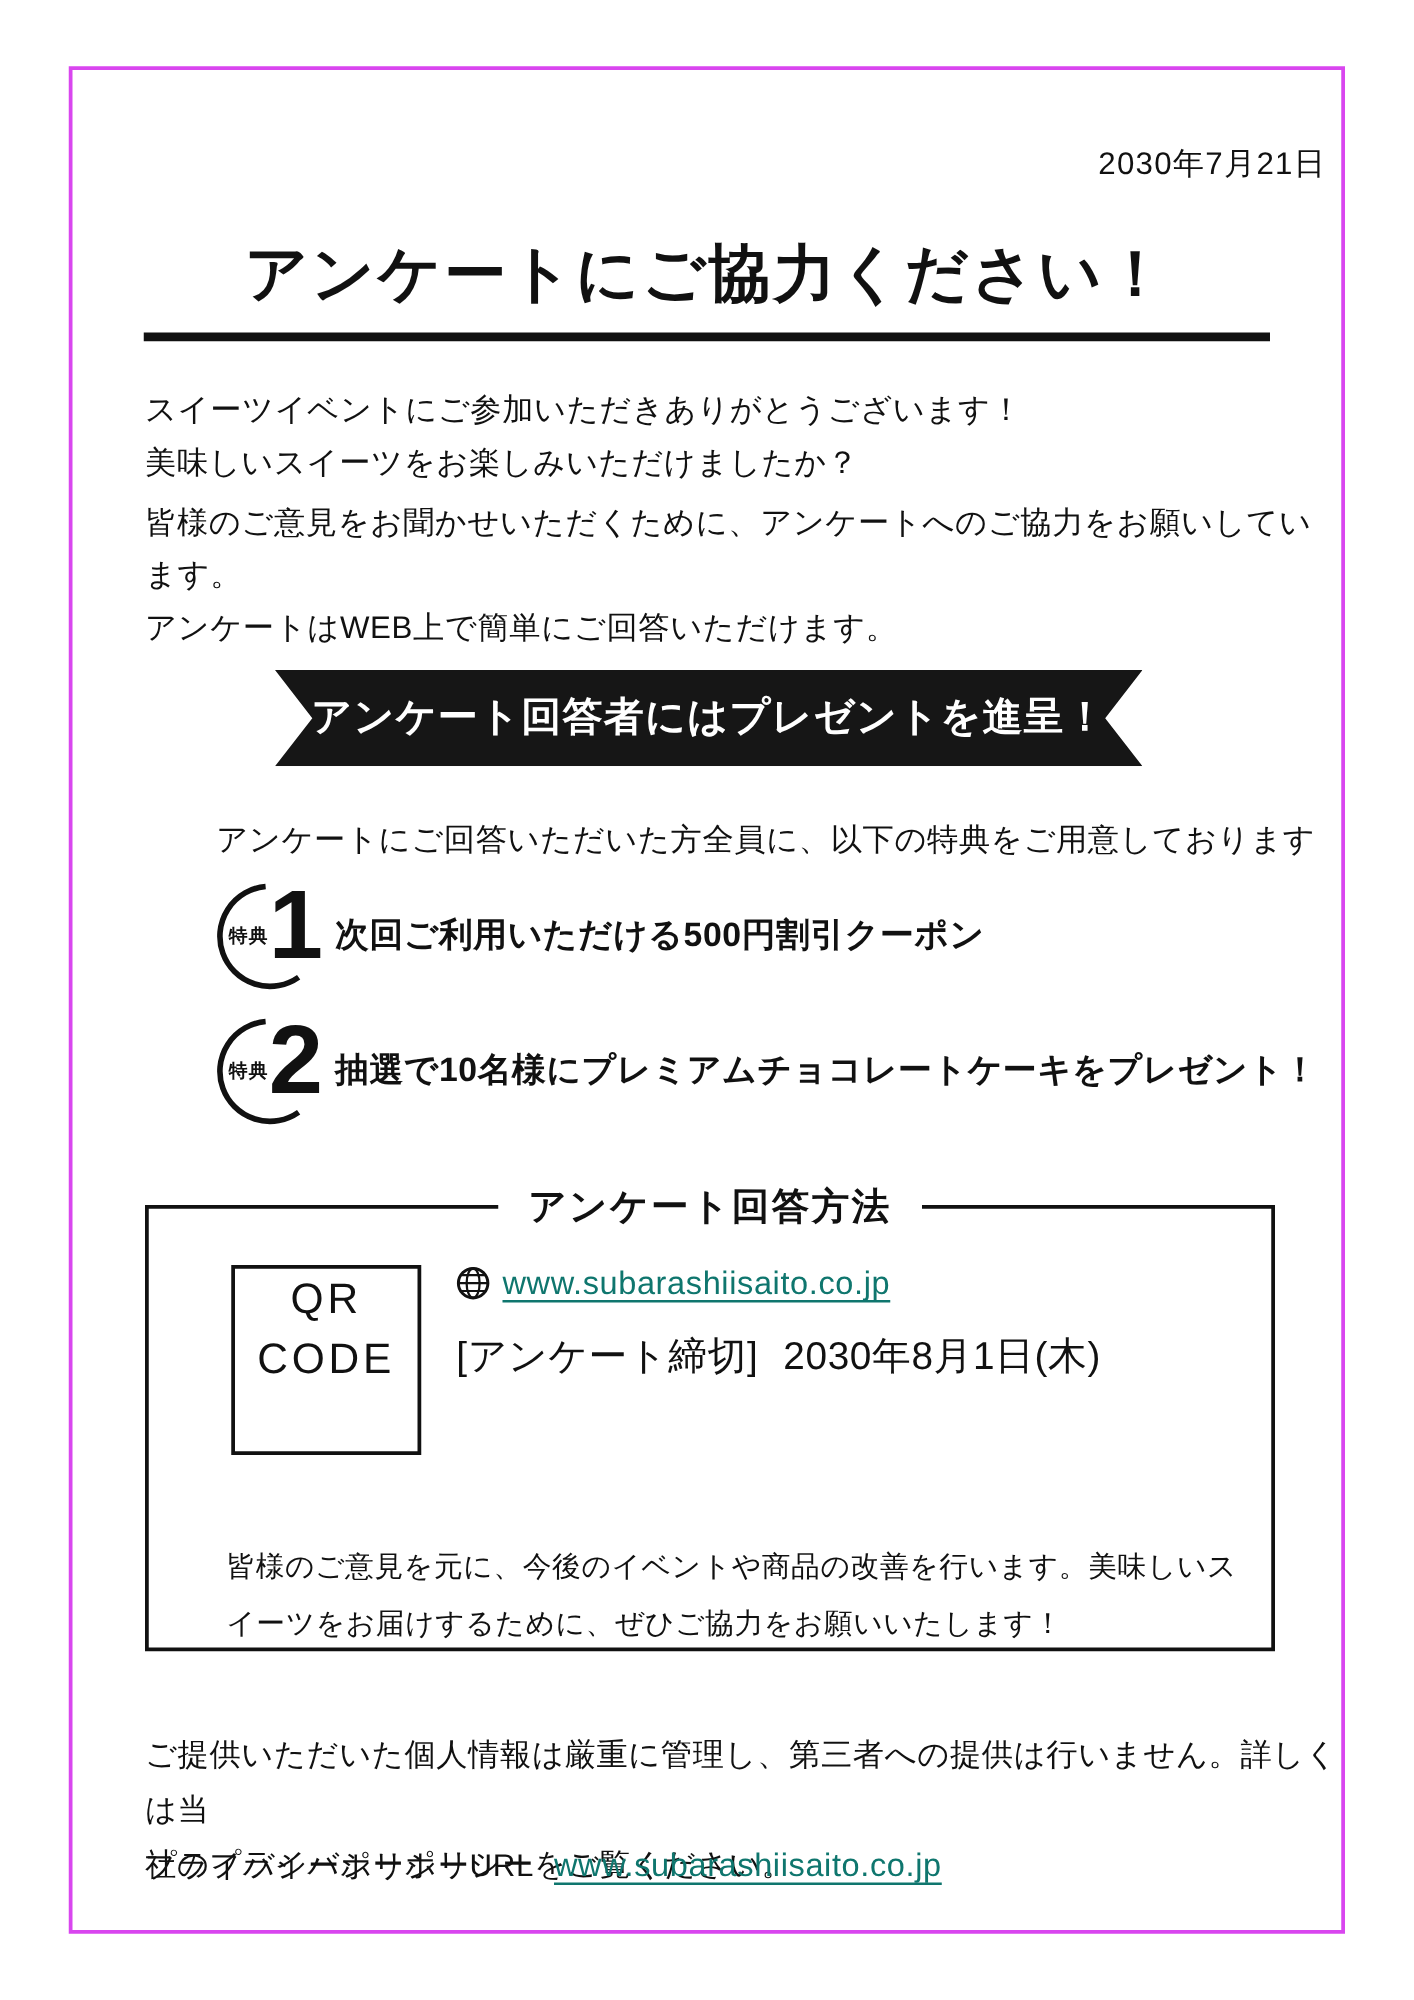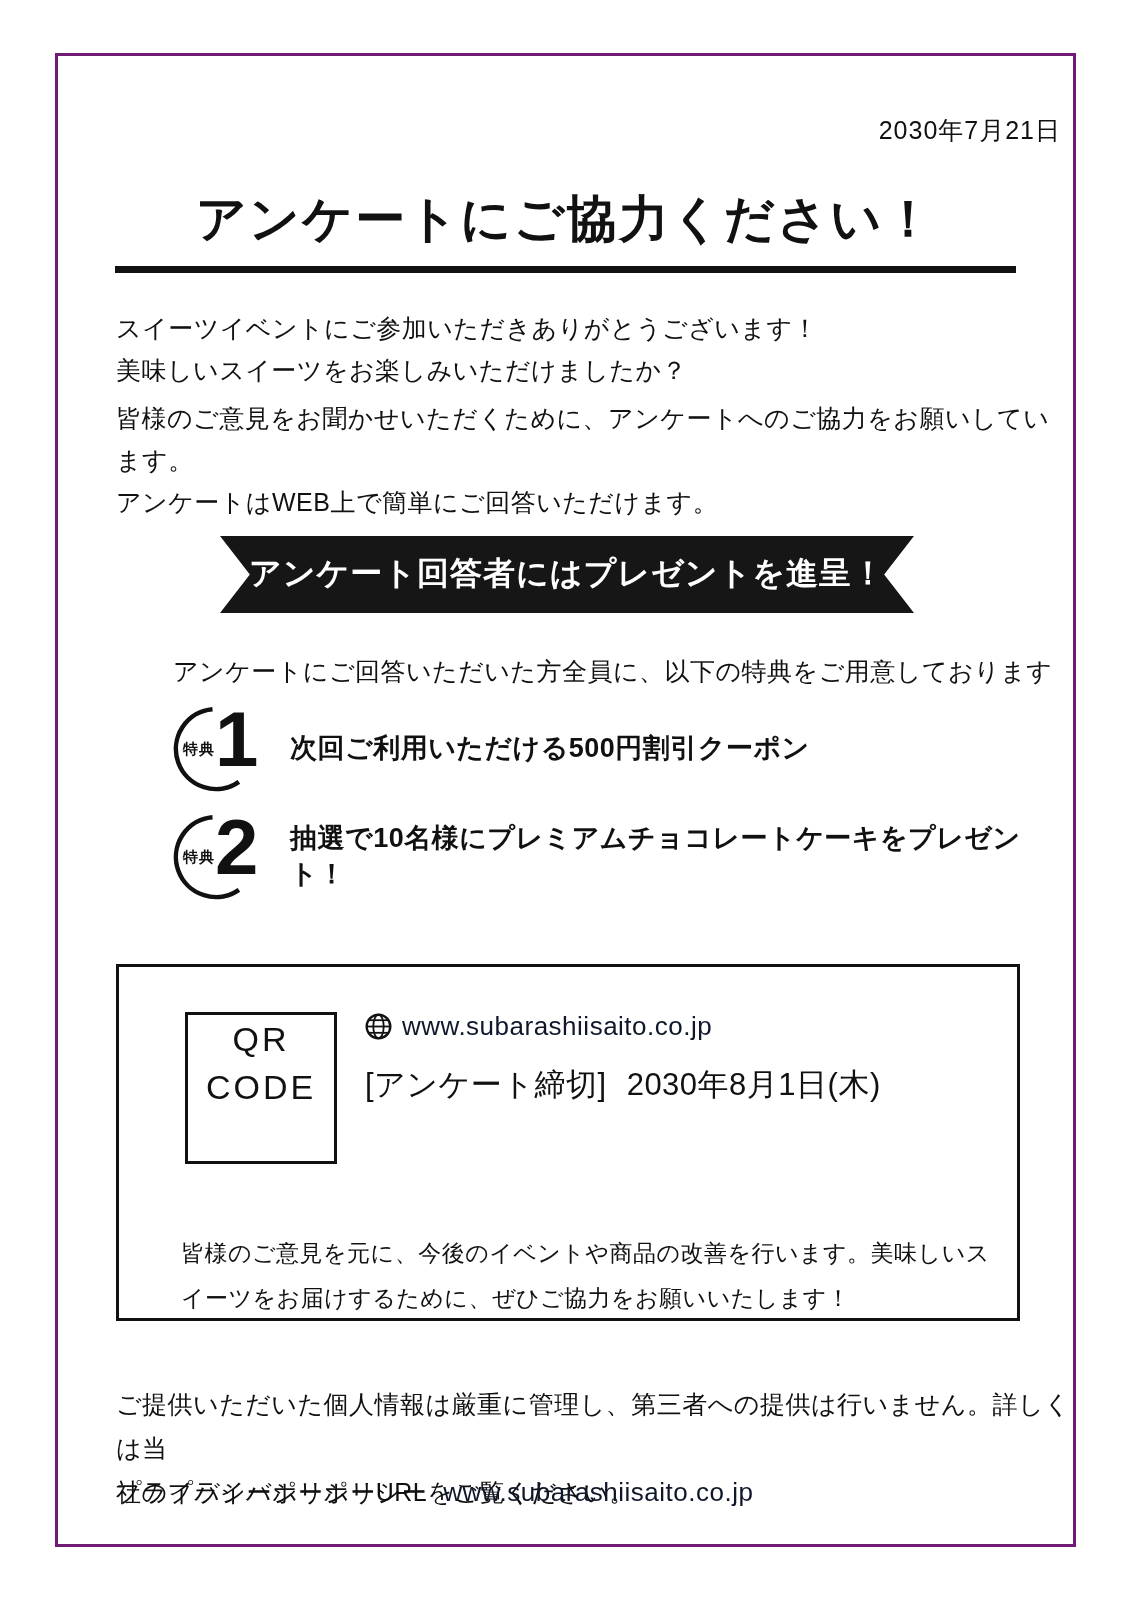--- a/index.html
+++ b/index.html
@@ -3,38 +3,38 @@
 <meta charset="utf-8">
 <style>
   html,body{margin:0;padding:0;}
   body{
     width:1131px;height:1600px;background:#ffffff;position:relative;
     font-family:"Liberation Sans",sans-serif;color:#111;
     -webkit-font-smoothing:antialiased;overflow:hidden;
   }
   .frame{
     position:absolute;left:55px;top:53px;width:1021px;height:1494px;
-    border:3px solid #701a75;box-sizing:border-box;background:#fff;
+    border:3px solid #d946ef;box-sizing:border-box;background:#fff;
   }
   .abs{position:absolute;}
   .pre{white-space:pre-line;}
   .date{top:58px;right:12px;font-size:25px;font-weight:500;letter-spacing:1px;}
   .title{top:130px;left:0;right:0;text-align:center;font-size:50px;font-weight:900;letter-spacing:2px;}
   .title-rule{top:210px;left:57px;right:57px;height:7px;background:#111;}
   .para{font-size:25px;line-height:42px;letter-spacing:0.5px;}
   .para1{top:251px;left:58px;}
   .para2{top:341px;left:58px;}
   .ribbon{
     top:480px;left:162px;width:694px;height:77px;background:#161616;
     clip-path:polygon(0 0,100% 0,95.7% 50%,100% 100%,0 100%,4.3% 50%);
     display:flex;align-items:center;justify-content:center;
   }
   .ribbon-label{color:#fff;font-size:32px;font-weight:800;letter-spacing:1px;padding-bottom:2px;}
   .benefits-note{top:579px;left:115px;font-size:25px;letter-spacing:0.5px;margin-top:20px;}
-  .benefit-row{display:flex;align-items:center;gap:30px;height:88px;}
+  .benefit-row{display:flex;align-items:center;gap:8px;height:88px;}
   .benefit-row.r1{top:649px;left:114px;}
   .benefit-row.r2{top:757px;left:114px;}
   .badge{width:88px;height:88px;position:relative;flex:none;}
   .badge svg{position:absolute;left:0;top:0;}
   .badge-label{position:absolute;left:11px;top:50%;transform:translateY(-50%);
     font-size:15px;font-weight:600;letter-spacing:1px;}
   .badge-number{position:absolute;left:43px;top:-5px;font-size:78px;font-weight:800;line-height:1;}
   .benefit-text{font-size:27px;font-weight:700;letter-spacing:0.5px;padding-bottom:2px;}
   .method-box{top:908px;left:58px;width:904px;height:357px;border:3px solid #111;box-sizing:border-box;}
   .method-legend{
@@ -43,22 +43,22 @@
   }
   .qr-box{
     position:absolute;left:66px;top:45px;width:152px;height:152px;border:3px solid #111;
     box-sizing:border-box;display:flex;align-items:flex-start;justify-content:center;text-align:center;
     font-size:34px;font-weight:200;letter-spacing:3px;line-height:48px;
   }
   .method-info{position:absolute;left:246px;top:36px;}
   .method-instructions{font-size:25px;font-weight:700;line-height:40px;letter-spacing:0.5px;}
   .url-row{margin-top:8px;display:flex;align-items:center;gap:10px;}
   .link{
-    font-size:26px;font-weight:500;letter-spacing:0.5px;color:#0f172a;
-    text-underline-offset:5px;text-decoration-thickness:2px;cursor:pointer;
+    font-size:26px;font-weight:500;letter-spacing:0.5px;color:#0f766e;
+    text-decoration:underline;text-underline-offset:5px;text-decoration-thickness:2px;cursor:pointer;
   }
   .deadline-row{margin-top:22px;font-size:31px;display:flex;gap:20px;letter-spacing:0.5px;}
   .method-closing{left:62px;top:264px;font-size:23px;line-height:45px;letter-spacing:0.5px;}
   .privacy-note{top:1326px;left:58px;font-size:25px;line-height:44px;letter-spacing:0.5px;}
   .policy-row{top:1420px;left:58px;display:flex;align-items:baseline;gap:16px;font-size:25px;letter-spacing:0.5px;}
   .globe{flex:none;display:flex;}
 </style>
 </head>
 <body>
 
@@ -96,20 +96,21 @@
       <svg width="88" height="88" viewBox="0 0 88 88">
         <path d="M 40.5 4.2 A 40 40 0 1 0 66.9 76.8" fill="none" stroke="#111" stroke-width="4.5"></path>
       </svg>
       <span class="badge-label">特典</span>
       <span class="badge-number">2</span>
     </div>
     <div class="benefit-text">抽選で10名様にプレミアムチョコレートケーキをプレゼント！</div>
   </div>
 
   <div class="abs method-box">
+    <div class="method-legend">アンケート回答方法</div>
 
     <div class="qr-box">
       <span class="pre">QR
 CODE</span>
     </div>
 
     <div class="method-info">
       <div class="url-row">
         <span class="globe">
           <svg width="27" height="27" viewBox="0 0 27 27">

